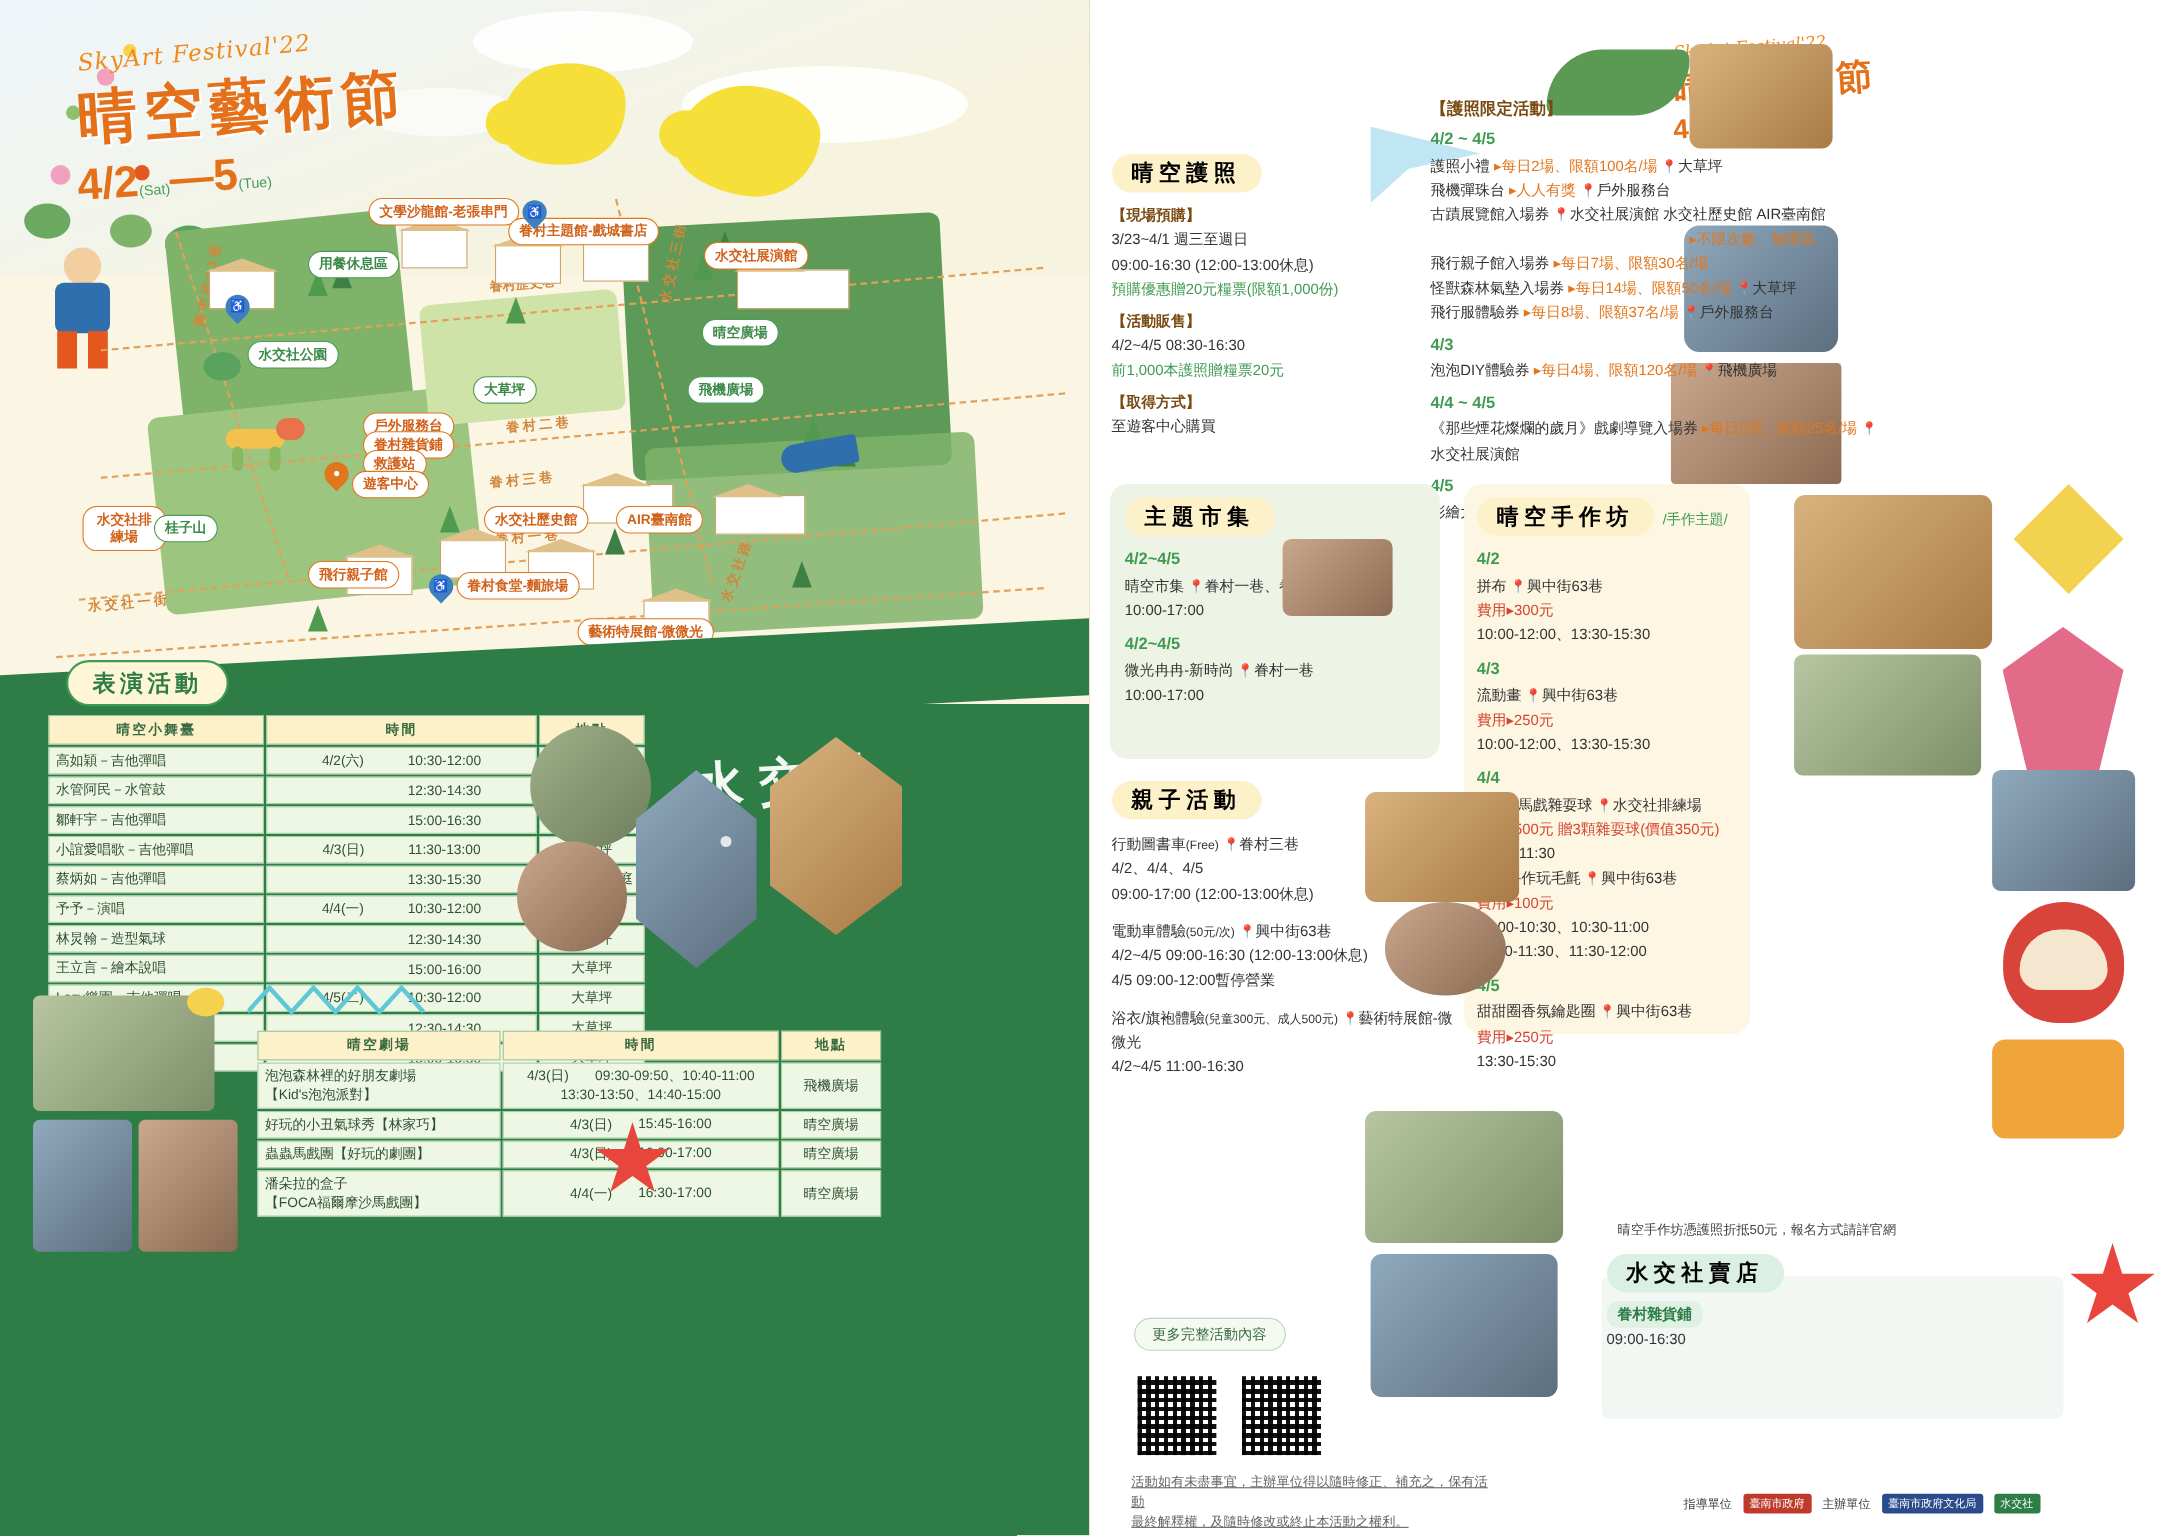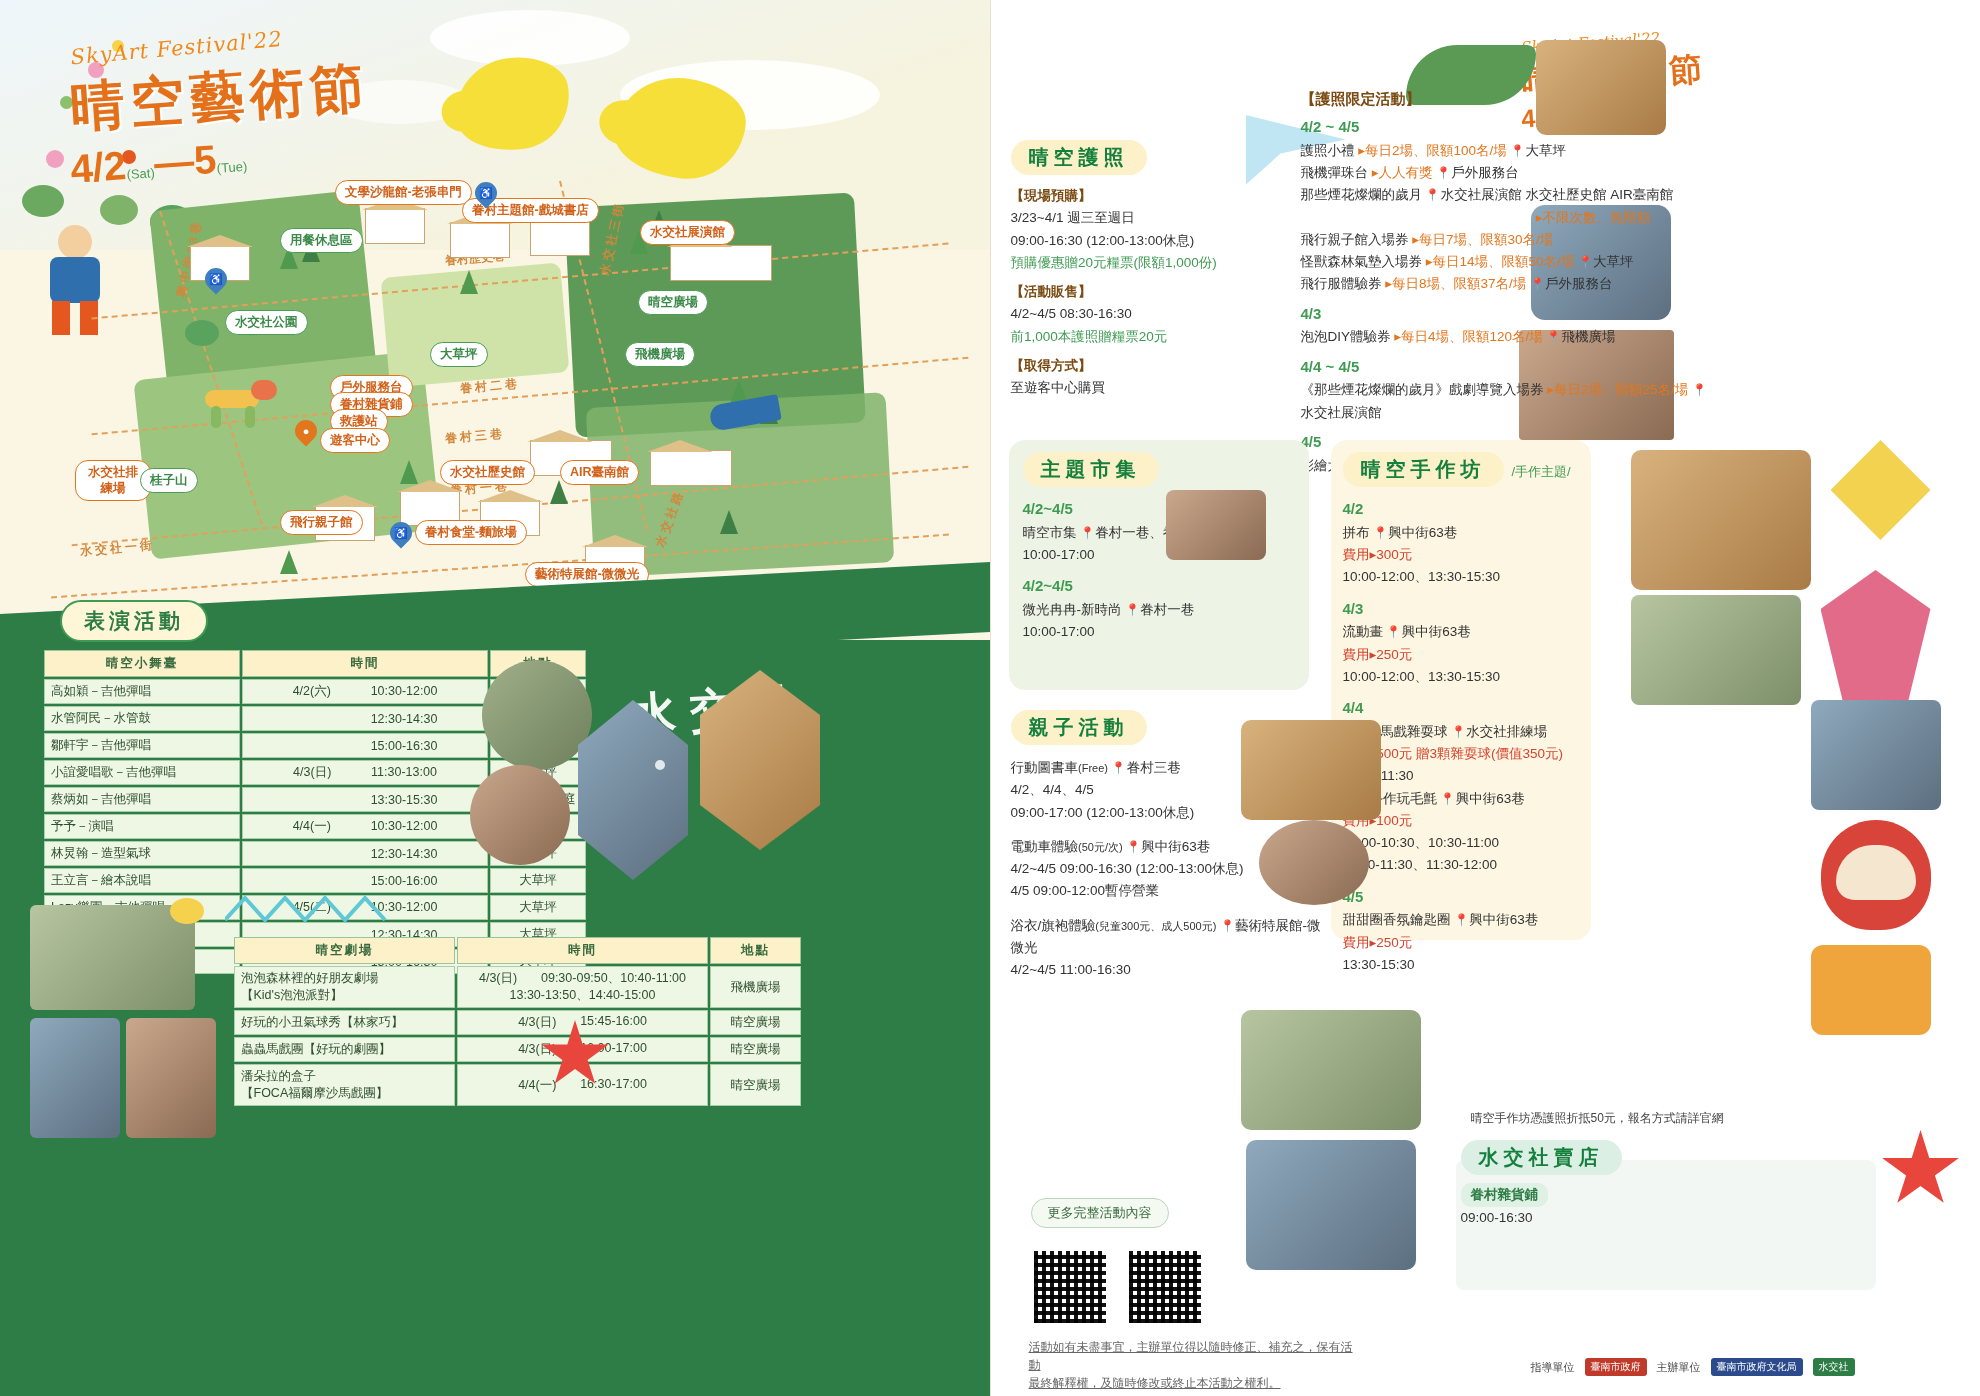--- a/index.html
+++ b/index.html
@@ -83,21 +83,21 @@
   .ph-e{background:linear-gradient(135deg,#b7c6a1,#7d8f68);}
 
   
   .r-title{position:absolute;left:530px;top:28px;width:300px;text-align:left;}
   .r-eng{font-family:"DejaVu Serif",serif;font-style:italic;color:#f08a1d;font-size:15px;transform:rotate(-4deg);}
   .r-cn{font-size:33px;font-weight:bold;color:#e4701a;letter-spacing:4px;transform:rotate(-4deg);margin-top:3px;}
   .r-date{font-size:25px;font-weight:bold;color:#e4701a;transform:rotate(-4deg);}
   .r-date small{font-size:10px;color:#4a9c57;font-weight:normal;}
 
   .sechead{display:inline-block;background:#fdf1c9;border-radius:18px;padding:4px 18px;
-     color:#15803d;font-size:20px;font-weight:bold;letter-spacing:5px;}
+     color:#000000;font-size:20px;font-weight:bold;letter-spacing:5px;}
   .sechead.blue{background:#dcefe4;}
   .card{position:absolute;background:#eef5ef;border-radius:16px;}
   .card.y{background:#fdf6e2;}
   .card.g{background:#edf4e6;}
   .card.b{background:#e9f1f4;}
 
   .txt{font-size:13.5px;line-height:1.65;color:#333;}
   .lbl-br{color:#7a4a12;font-weight:bold;}
   .dategrn{color:#3f9b52;font-weight:bold;font-size:15px;}
   .fee{color:#d4452f;}
@@ -414,21 +414,21 @@
           </div>
         </div>
     </div>
 
     <div class="abs" style="left:310px;top:90px;width:420px;">
       <div class="lbl-br" style="font-size:15px;">【護照限定活動】</div>
       <div id="passport-events-body" class="txt" style="margin-top:4px;">
           <div class="dategrn" style="margin-top:6px">4/2 ~ 4/5</div>
           <div><span>護照小禮</span><span class="org"> ▸每日2場、限額100名/場</span> <span class="pinicon">📍</span><span>大草坪</span></div>
           <div><span>飛機彈珠台</span><span class="org"> ▸人人有獎</span> <span class="pinicon">📍</span><span>戶外服務台</span></div>
-          <div><span>那些煙花燦爛的歲月</span> <span class="pinicon">📍</span><span>水交社展演館 水交社歷史館 AIR臺南館</span></div>
+          <div><span>古蹟展覽館入場券</span> <span class="pinicon">📍</span><span>水交社展演館 水交社歷史館 AIR臺南館</span></div>
           <div class="org" style="text-align:right;padding-right:70px">▸不限次數、無限額</div>
           <div><span>飛行親子館入場券</span><span class="org"> ▸每日7場、限額30名/場</span></div>
           <div><span>怪獸森林氣墊入場券</span><span class="org"> ▸每日14場、限額50名/場</span> <span class="pinicon">📍</span><span>大草坪</span></div>
           <div><span>飛行服體驗券</span><span class="org"> ▸每日8場、限額37名/場</span> <span class="pinicon">📍</span><span>戶外服務台</span></div>
           <div class="dategrn" style="margin-top:6px">4/3</div>
           <div><span>泡泡DIY體驗券</span><span class="org"> ▸每日4場、限額120名/場</span> <span class="pinicon">📍</span><span>飛機廣場</span></div>
           <div class="dategrn" style="margin-top:6px">4/4 ~ 4/5</div>
           <div><span>《那些煙花燦爛的歲月》戲劇導覽入場券</span><span class="org"> ▸每日2場、限額25名/場</span> <span class="pinicon">📍</span><span>水交社展演館</span></div>
           <div class="dategrn" style="margin-top:6px">4/5</div>
           <div><span>彩繪大地體驗券</span><span class="org"> ▸限額300名</span> <span class="pinicon">📍</span><span>興中街63巷</span></div>

